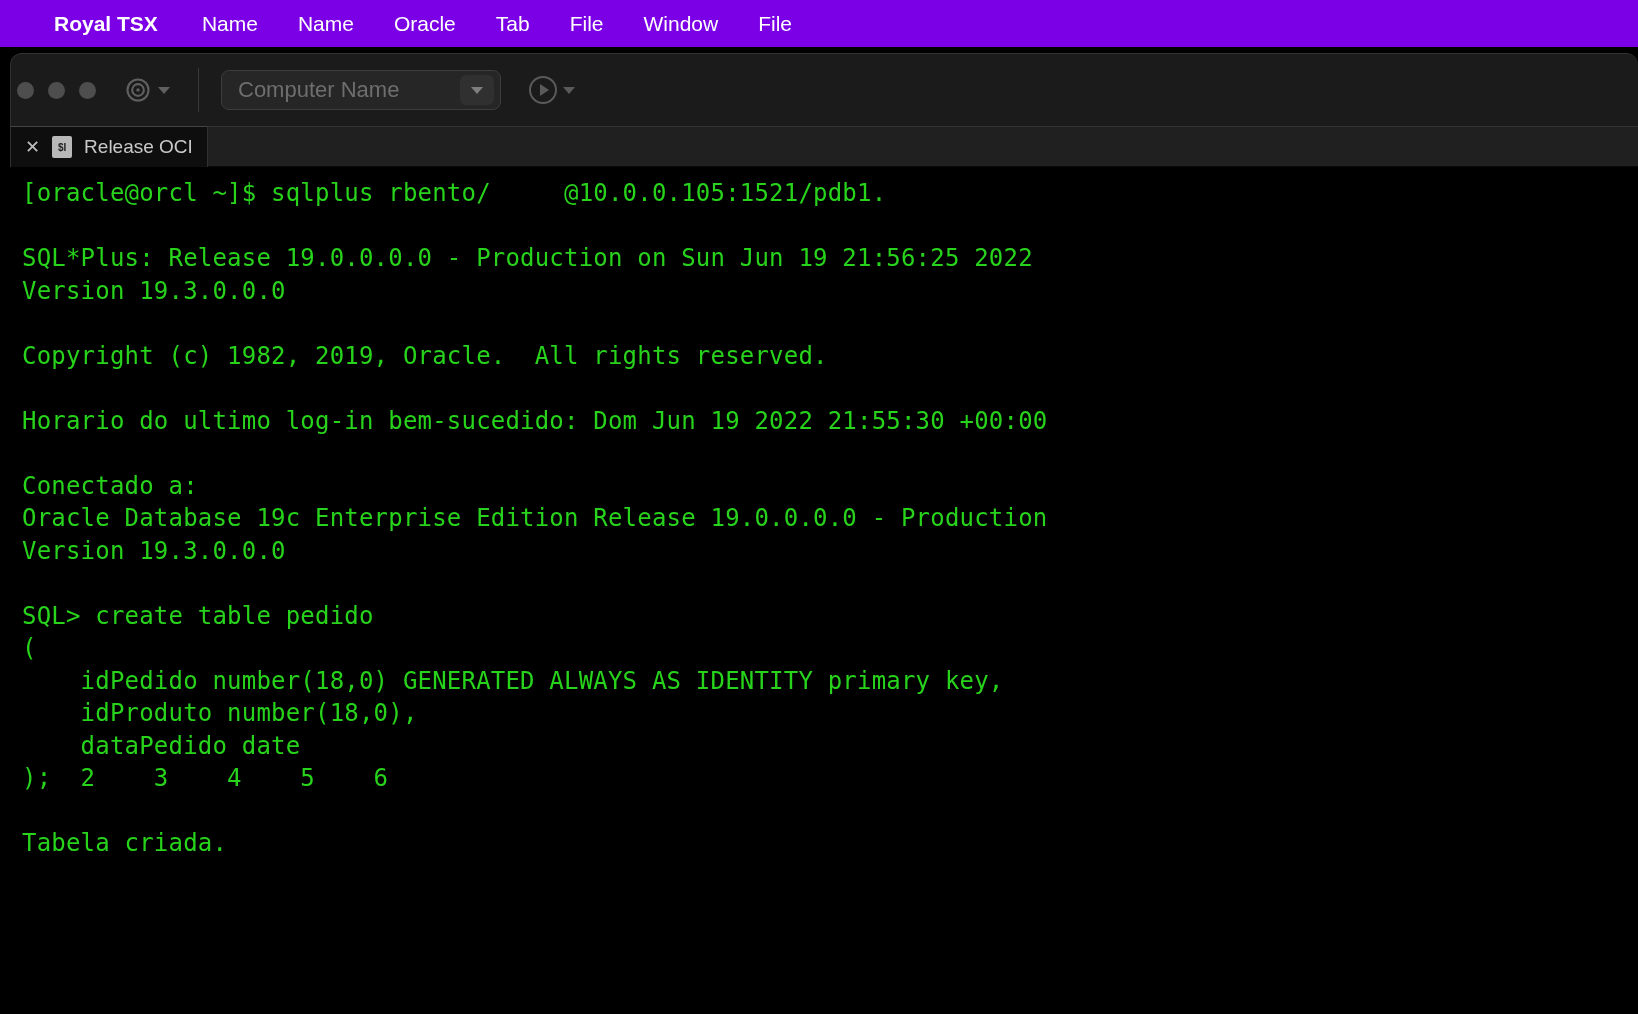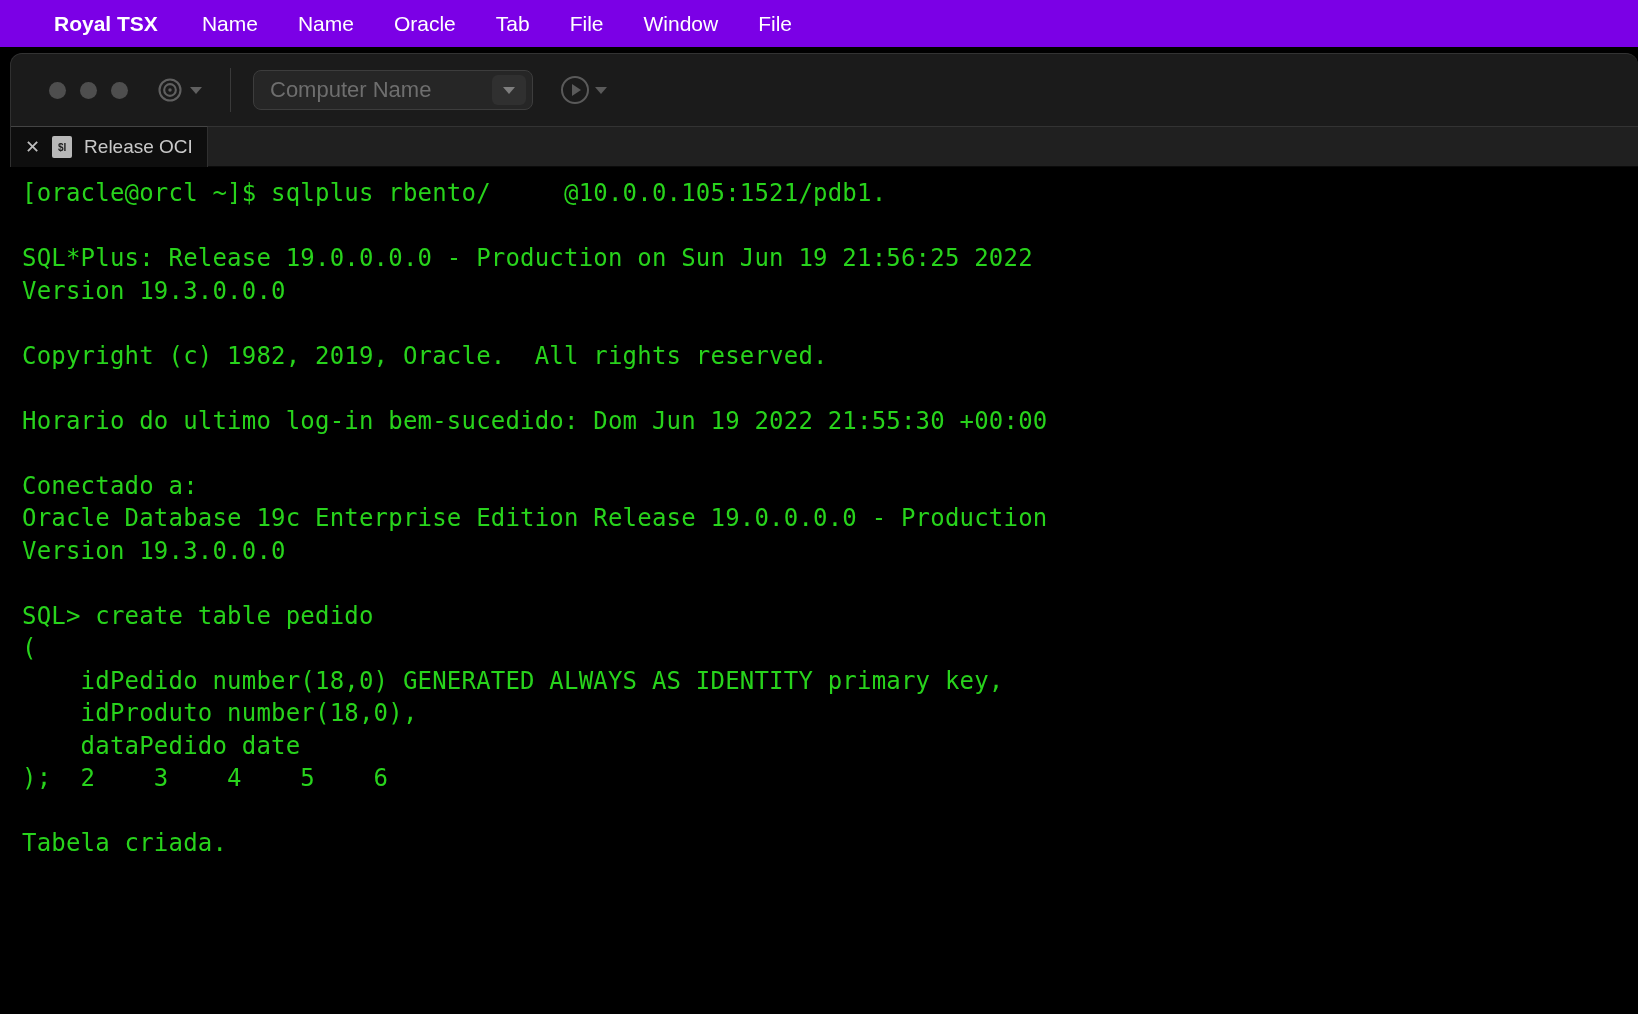--- a/index.html
+++ b/index.html
@@ -54,21 +54,21 @@
       margin-top: 6px;
       background: #1b1b1b;
       border-top: 1px solid #333;
       border-left: 1px solid #303030;
       overflow: hidden;
     }
     .window-toolbar {
       height: 72px;
       display: flex;
       align-items: center;
-      padding-left: 38px;
+      padding-left: 6px;
       gap: 14px;
     }
     .traffic-lights {
       display: flex;
       gap: 14px;
     }
     .traffic-light {
       width: 17px;
       height: 17px;
       border-radius: 50%;

